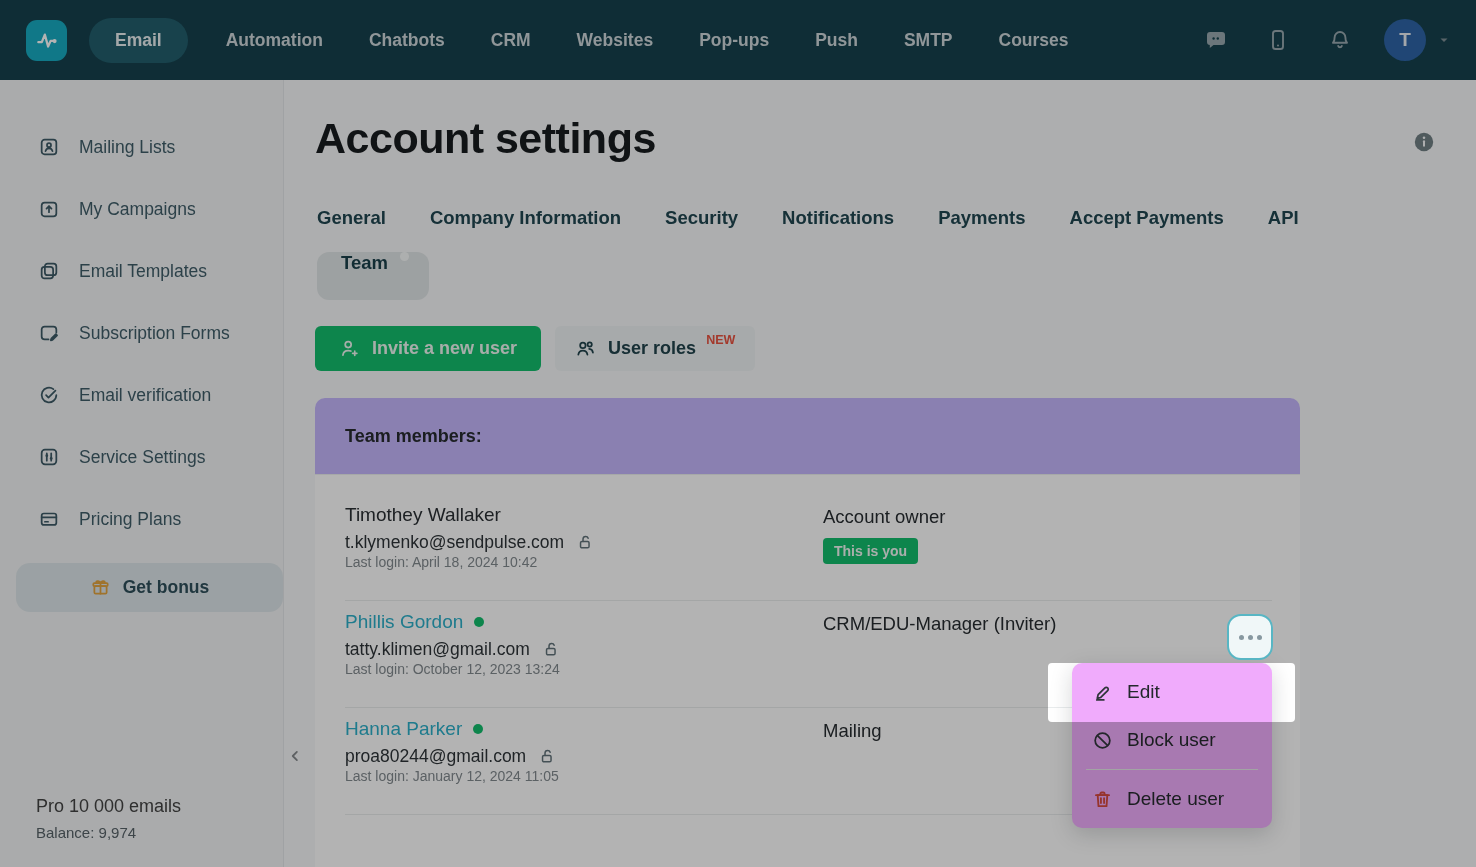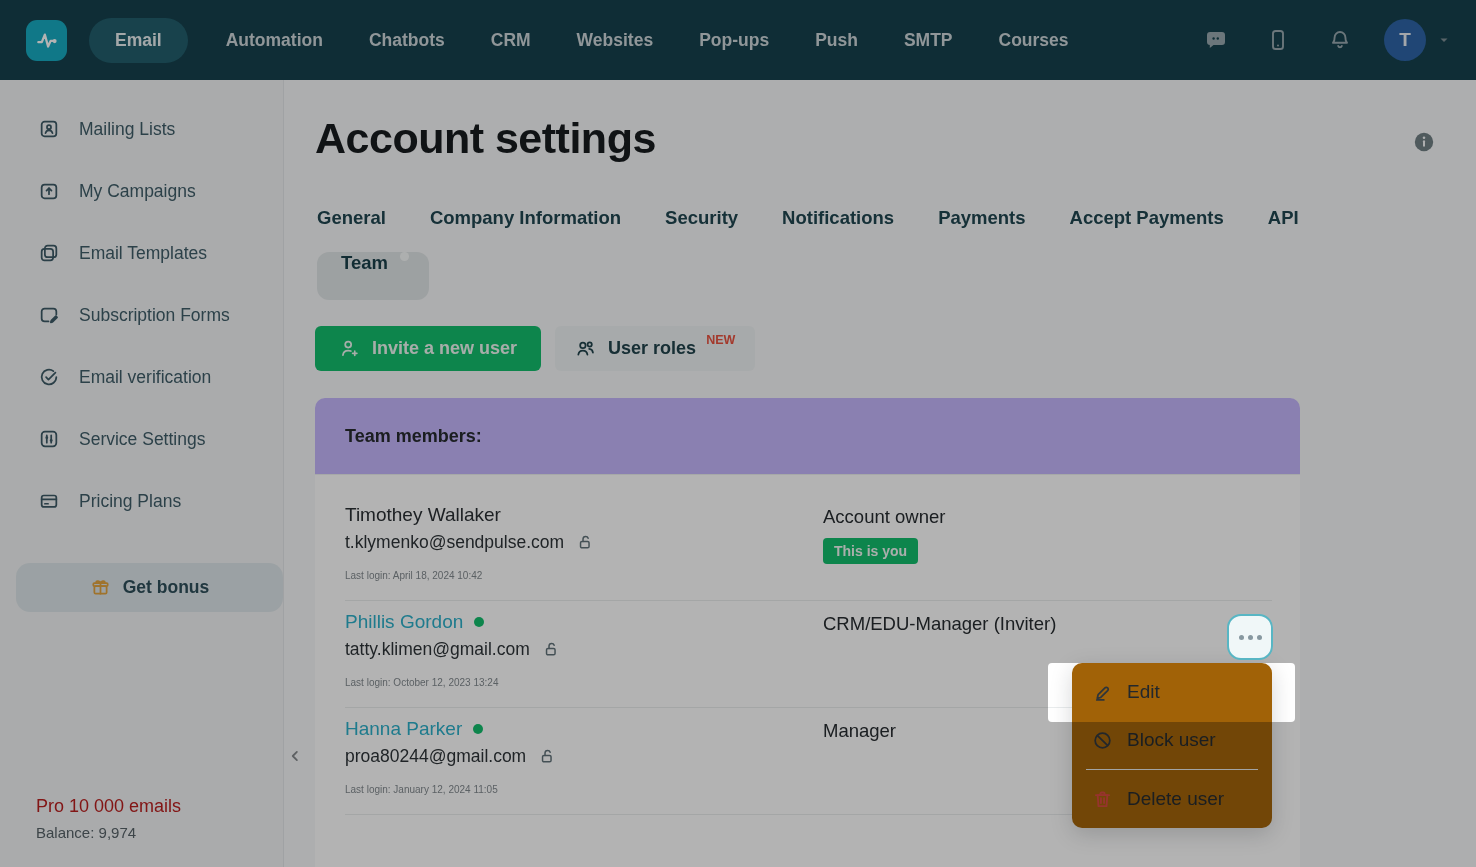--- a/index.html
+++ b/index.html
@@ -34,34 +34,34 @@
     font-size:19px; font-weight:700; display:flex; align-items:center; justify-content:center;
     margin-left:-6px;
   }
   .avatar-caret { color:#7d8d94; margin-left:-26px; }
 
   
   .sidebar {
     position:absolute; left:0; top:80px; width:284px; height:787px;
     background:#f2f4f5; border-right:1px solid #e4e7e9;
   }
-  .side-list { padding-top:18px; }
+  .side-list { padding-top:36px; }
   .side-item {
     height:62px; display:flex; align-items:center; padding-left:38px; gap:19px; cursor:pointer;
   }
   .side-item .ic { color:#3a5864; flex:0 0 auto; }
   .side-item .lbl { font-size:17.5px; font-weight:500; color:#3c5a66; }
   .bonus-btn {
     position:absolute; left:16px; top:483px; width:267px; height:49px;
     background:#dde5e9; border:none; border-radius:14px; cursor:pointer;
     display:flex; align-items:center; justify-content:center; gap:12px;
     font-family:inherit;
   }
   .bonus-btn .lbl { font-size:17.5px; font-weight:700; color:#2b4c58; }
-  .plan-name { position:absolute; left:36px; top:716px; font-size:18px; color:#b91c1c;text-align:center; }
+  .plan-name { position:absolute; left:36px; top:716px; font-size:18px; color:#404040;text-align:center; }
   .plan-balance { position:absolute; left:36px; top:744px; font-size:15px; color:#55606
 6; color:#556066; }
   .collapse-toggle { position:absolute; left:286px; top:747px; color:#84898c; cursor:pointer; z-index:5; }
 
   
   .main { position:absolute; left:284px; top:80px; width:1192px; height:787px; }
   .page-title {
     position:absolute; left:31px; top:34px; font-size:43px; font-weight:700;
     color:#14181b; letter-spacing:-0.5px;
   }
@@ -103,39 +103,39 @@
     position:absolute; left:30px; width:927px; height:107px; border-bottom:1px solid #e9eced;
   }
   .row-1 { top:96px; } .row-2 { top:203px; } .row-3 { top:310px; }
   .m-nameline { position:absolute; left:0; top:10px; display:flex; align-items:center; gap:11px; }
   .m-name { font-size:19px; font-weight:500; color:#272c30; }
   .m-name.link { color:#29aec8; cursor:pointer; }
   .online-dot { width:10px; height:10px; border-radius:50%; background:#0fbd6b; }
   .m-emailline { position:absolute; left:0; top:38px; display:flex; align-items:center; gap:13px; }
   .m-email { font-size:17.5px; color:#2b3135; }
   .lock-ico { color:#5f7078; }
-  .m-lastlogin { position:absolute; left:0; top:76px; font-size:10px; color:#80888d; }
+  .m-lastlogin { position:absolute; left:0; top:60px; font-size:14px; color:#80888d; }
   .m-role { position:absolute; left:478px; top:12px; font-size:18.5px; color:#24292d; }
   .you-badge {
     position:absolute; left:478px; top:44px; background:#0fbd6b; border-radius:4px;
     padding:5px 11px; font-size:14px; font-weight:700; color:#f2f8f4;
   }
 
   
   .dots-btn {
     position:absolute; left:1227px; top:614px; width:46px; height:46px;
     border-radius:14px; background:#f0f7f8; border:2px solid #58b6c4; cursor:pointer;
     display:flex; align-items:center; justify-content:center; gap:4px; z-index:60;
   }
   .dots-btn i { width:5px; height:5px; border-radius:50%; background:#8798a0; }
 
   
   .ctx-menu {
     position:absolute; left:1072px; top:663px; width:200px; z-index:30;
-    background:#a16207; border-radius:10px; padding:5px 0;
+    background:#f0abfc; border-radius:10px; padding:5px 0;
     box-shadow:0 6px 22px rgba(20,30,35,0.18);
   }
   .ctx-item {
     height:48px; display:flex; align-items:center; padding-left:20px; gap:14px; cursor:pointer;
   }
   .ctx-item .lbl { font-size:19px; color:#23282c; }
   .ctx-item .ic { color:#2f353a; }
   .ctx-item.danger .ic { color:#d6473d; }
   .ctx-divider { height:1px; background:#e6e9ea; margin:5px 14px; }
 
@@ -388,21 +388,21 @@
       <div class="m-emailline">
         <span class="m-email">proa80244@gmail.com</span>
         <span class="lock-ico">
           <svg width="17" height="19" viewBox="0 0 24 24" fill="none" stroke="currentColor" stroke-width="2.1" stroke-linecap="round" stroke-linejoin="round">
             <rect x="5" y="10.5" width="12" height="9" rx="2"></rect>
             <path d="M8.5 10.5V7.2A3.7 3.7 0 0 1 12.2 3.5c1.7 0 3.1 1 3.6 2.5"></path>
           </svg>
         </span>
       </div>
       <div class="m-lastlogin">Last login: January 12, 2024 11:05</div>
-      <div class="m-role">Manager</div>
+      <div class="m-role">Mailing</div>
     </div>
   </div>
 </div>
 
 <button class="dots-btn">
   <i></i>
     <i></i>
     <i></i>
 </button>
 

